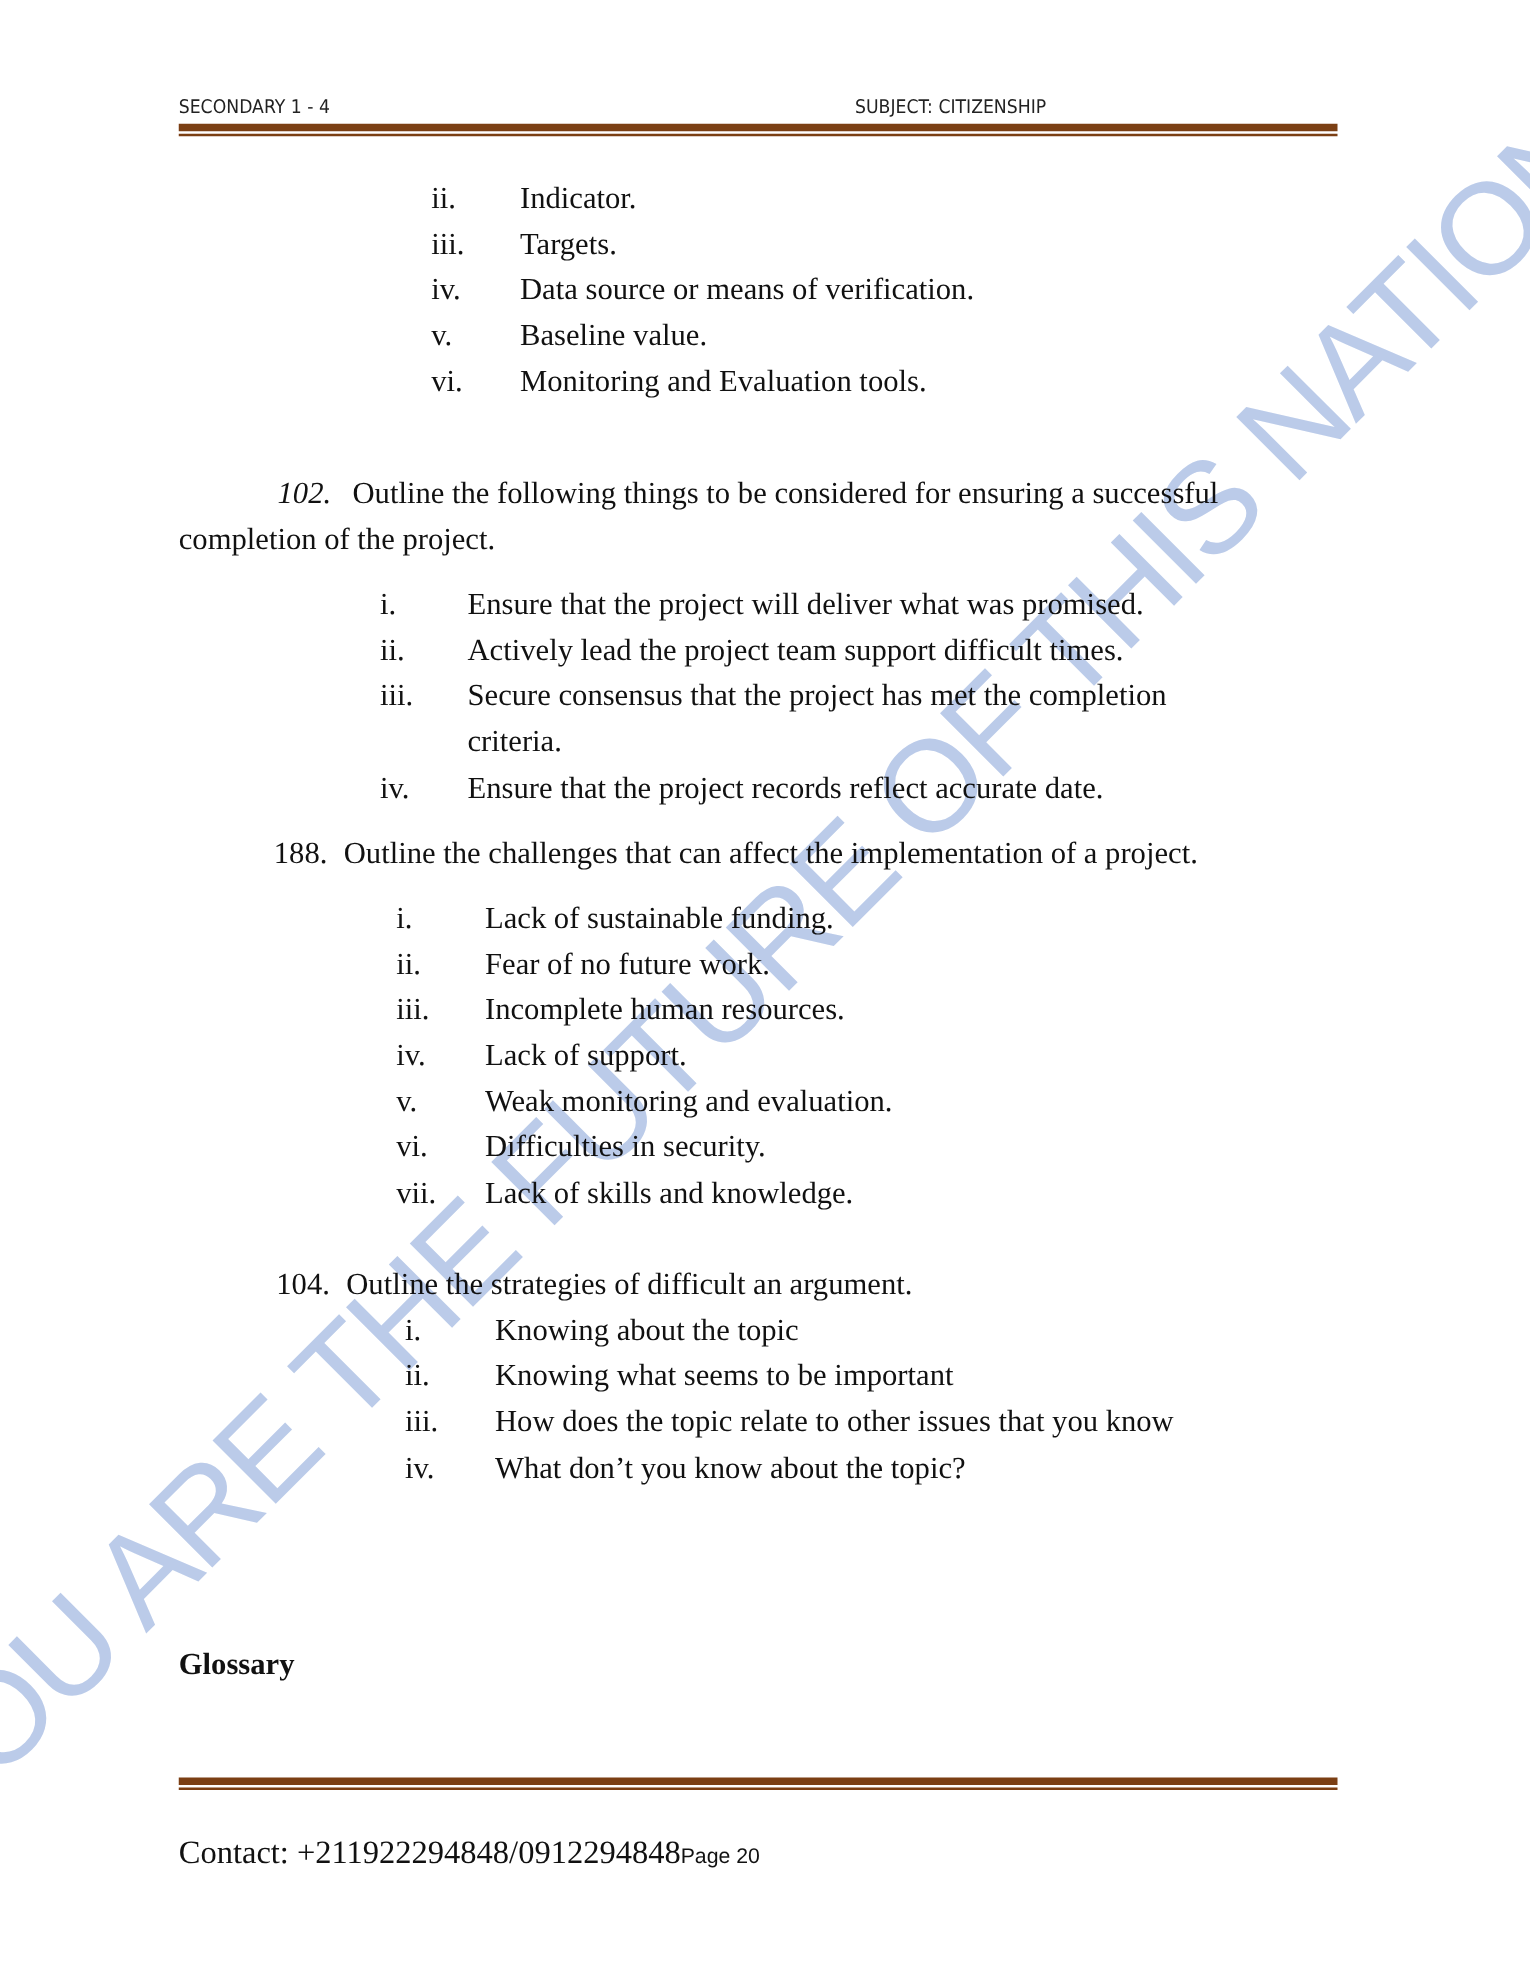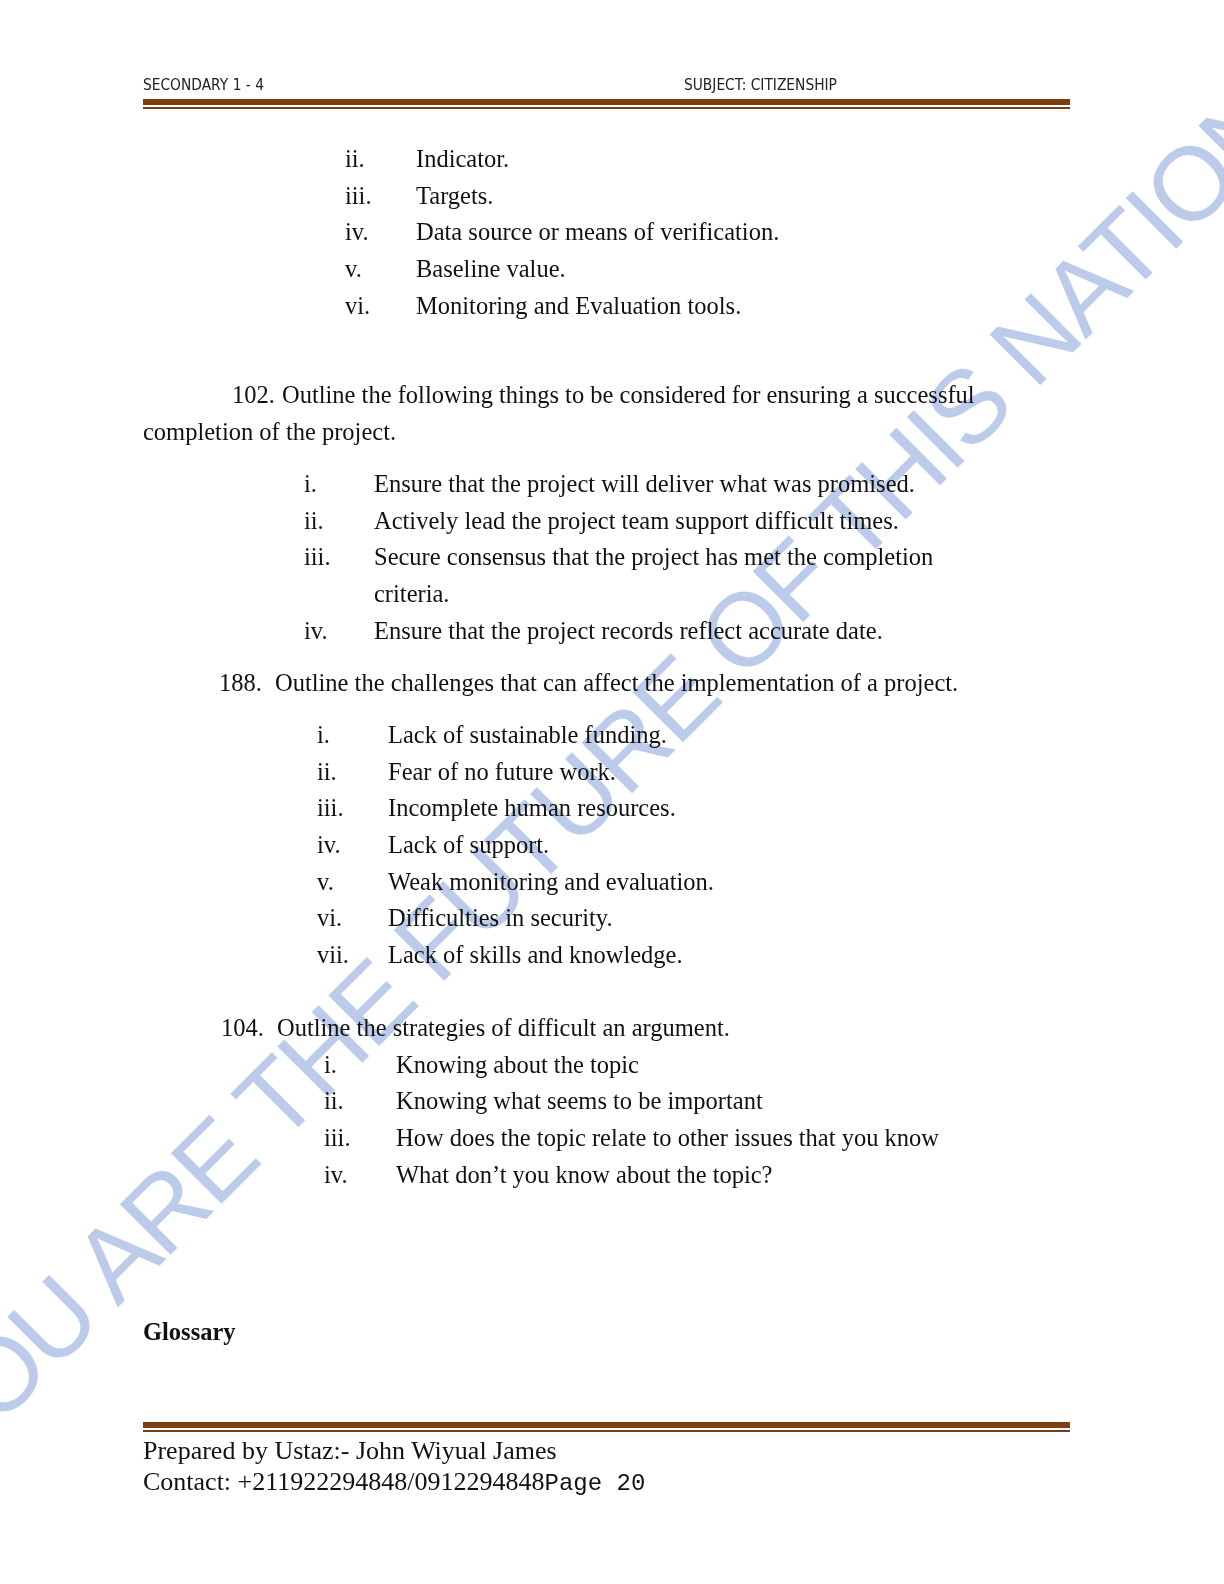--- a/index.html
+++ b/index.html
@@ -65,22 +65,22 @@
       z-index: 0;
       pointer-events: none;
     }
     .content { position: absolute; left: 0; top: 0; width: 100%; height: 100%; z-index: 1; }
 
     .footer-text {
       font-size: 26px;
       line-height: 30px;
     }
     .page-num {
-      font-family: Liberation Mono, monospace;
-      font-size: 24px;
+      font-family: Liberation Sans, sans-serif;
+      font-size: 17px;
       text-align: right;
     }
   </style>
 </head>
 <body>
 
 <div class="watermark">YOU ARE THE FUTURE OF THIS NATION</div>
 
 <div class="content">
 
@@ -100,21 +100,21 @@
     <div class="abs t" style="left:416px; top:218px;">Data source or means of verification.</div>
 
     <div class="abs t" style="left:345px; top:255px;">v.</div>
     <div class="abs t" style="left:416px; top:255px;">Baseline value.</div>
 
     <div class="abs t" style="left:345px; top:292px;">vi.</div>
     <div class="abs t" style="left:416px; top:292px;">Monitoring and Evaluation tools.</div>
   </div>
 
   <div>
-    <div class="abs t" style="left:232px; top:381px;">102.</div>
+    <div class="abs t" style="left:222px; top:381px;font-style:italic;">102.</div>
     <div class="abs t" style="left:282px; top:381px;">Outline the following things to be considered for ensuring a successful</div>
     <div class="abs t" style="left:143px; top:418px;">completion of the project.</div>
 
     <div class="abs t" style="left:304px; top:470px;">i.</div>
     <div class="abs t" style="left:374px; top:470px;">Ensure that the project will deliver what was promised.</div>
 
     <div class="abs t" style="left:304px; top:507px;">ii.</div>
     <div class="abs t" style="left:374px; top:507px;">Actively lead the project team support difficult times.</div>
 
     <div class="abs t" style="left:304px; top:543px;">iii.</div>
@@ -165,18 +165,17 @@
     <div class="abs t" style="left:396px; top:1124px;">How does the topic relate to other issues that you know</div>
 
     <div class="abs t" style="left:324px; top:1161px;">iv.</div>
     <div class="abs t" style="left:396px; top:1161px;">What don’t you know about the topic?</div>
   </div>
 
   <div class="abs t bold" style="left:143px; top:1318px;">Glossary</div>
 
   <div class="rule-thick" style="top:1422px;"></div>
   <div class="rule-thin" style="top:1430px;"></div>
-  <div class="abs footer-text" style="left:143px; top:1436px;">Prepared by Ustaz:- John Wiyual James</div>
   <div class="abs" style="left:143px; top:1467px;">
     <span class="footer-text">Contact: +211922294848/0912294848</span><span class="page-num">Page 20</span>
   </div>
 
 </div>
 
 </body></html>

